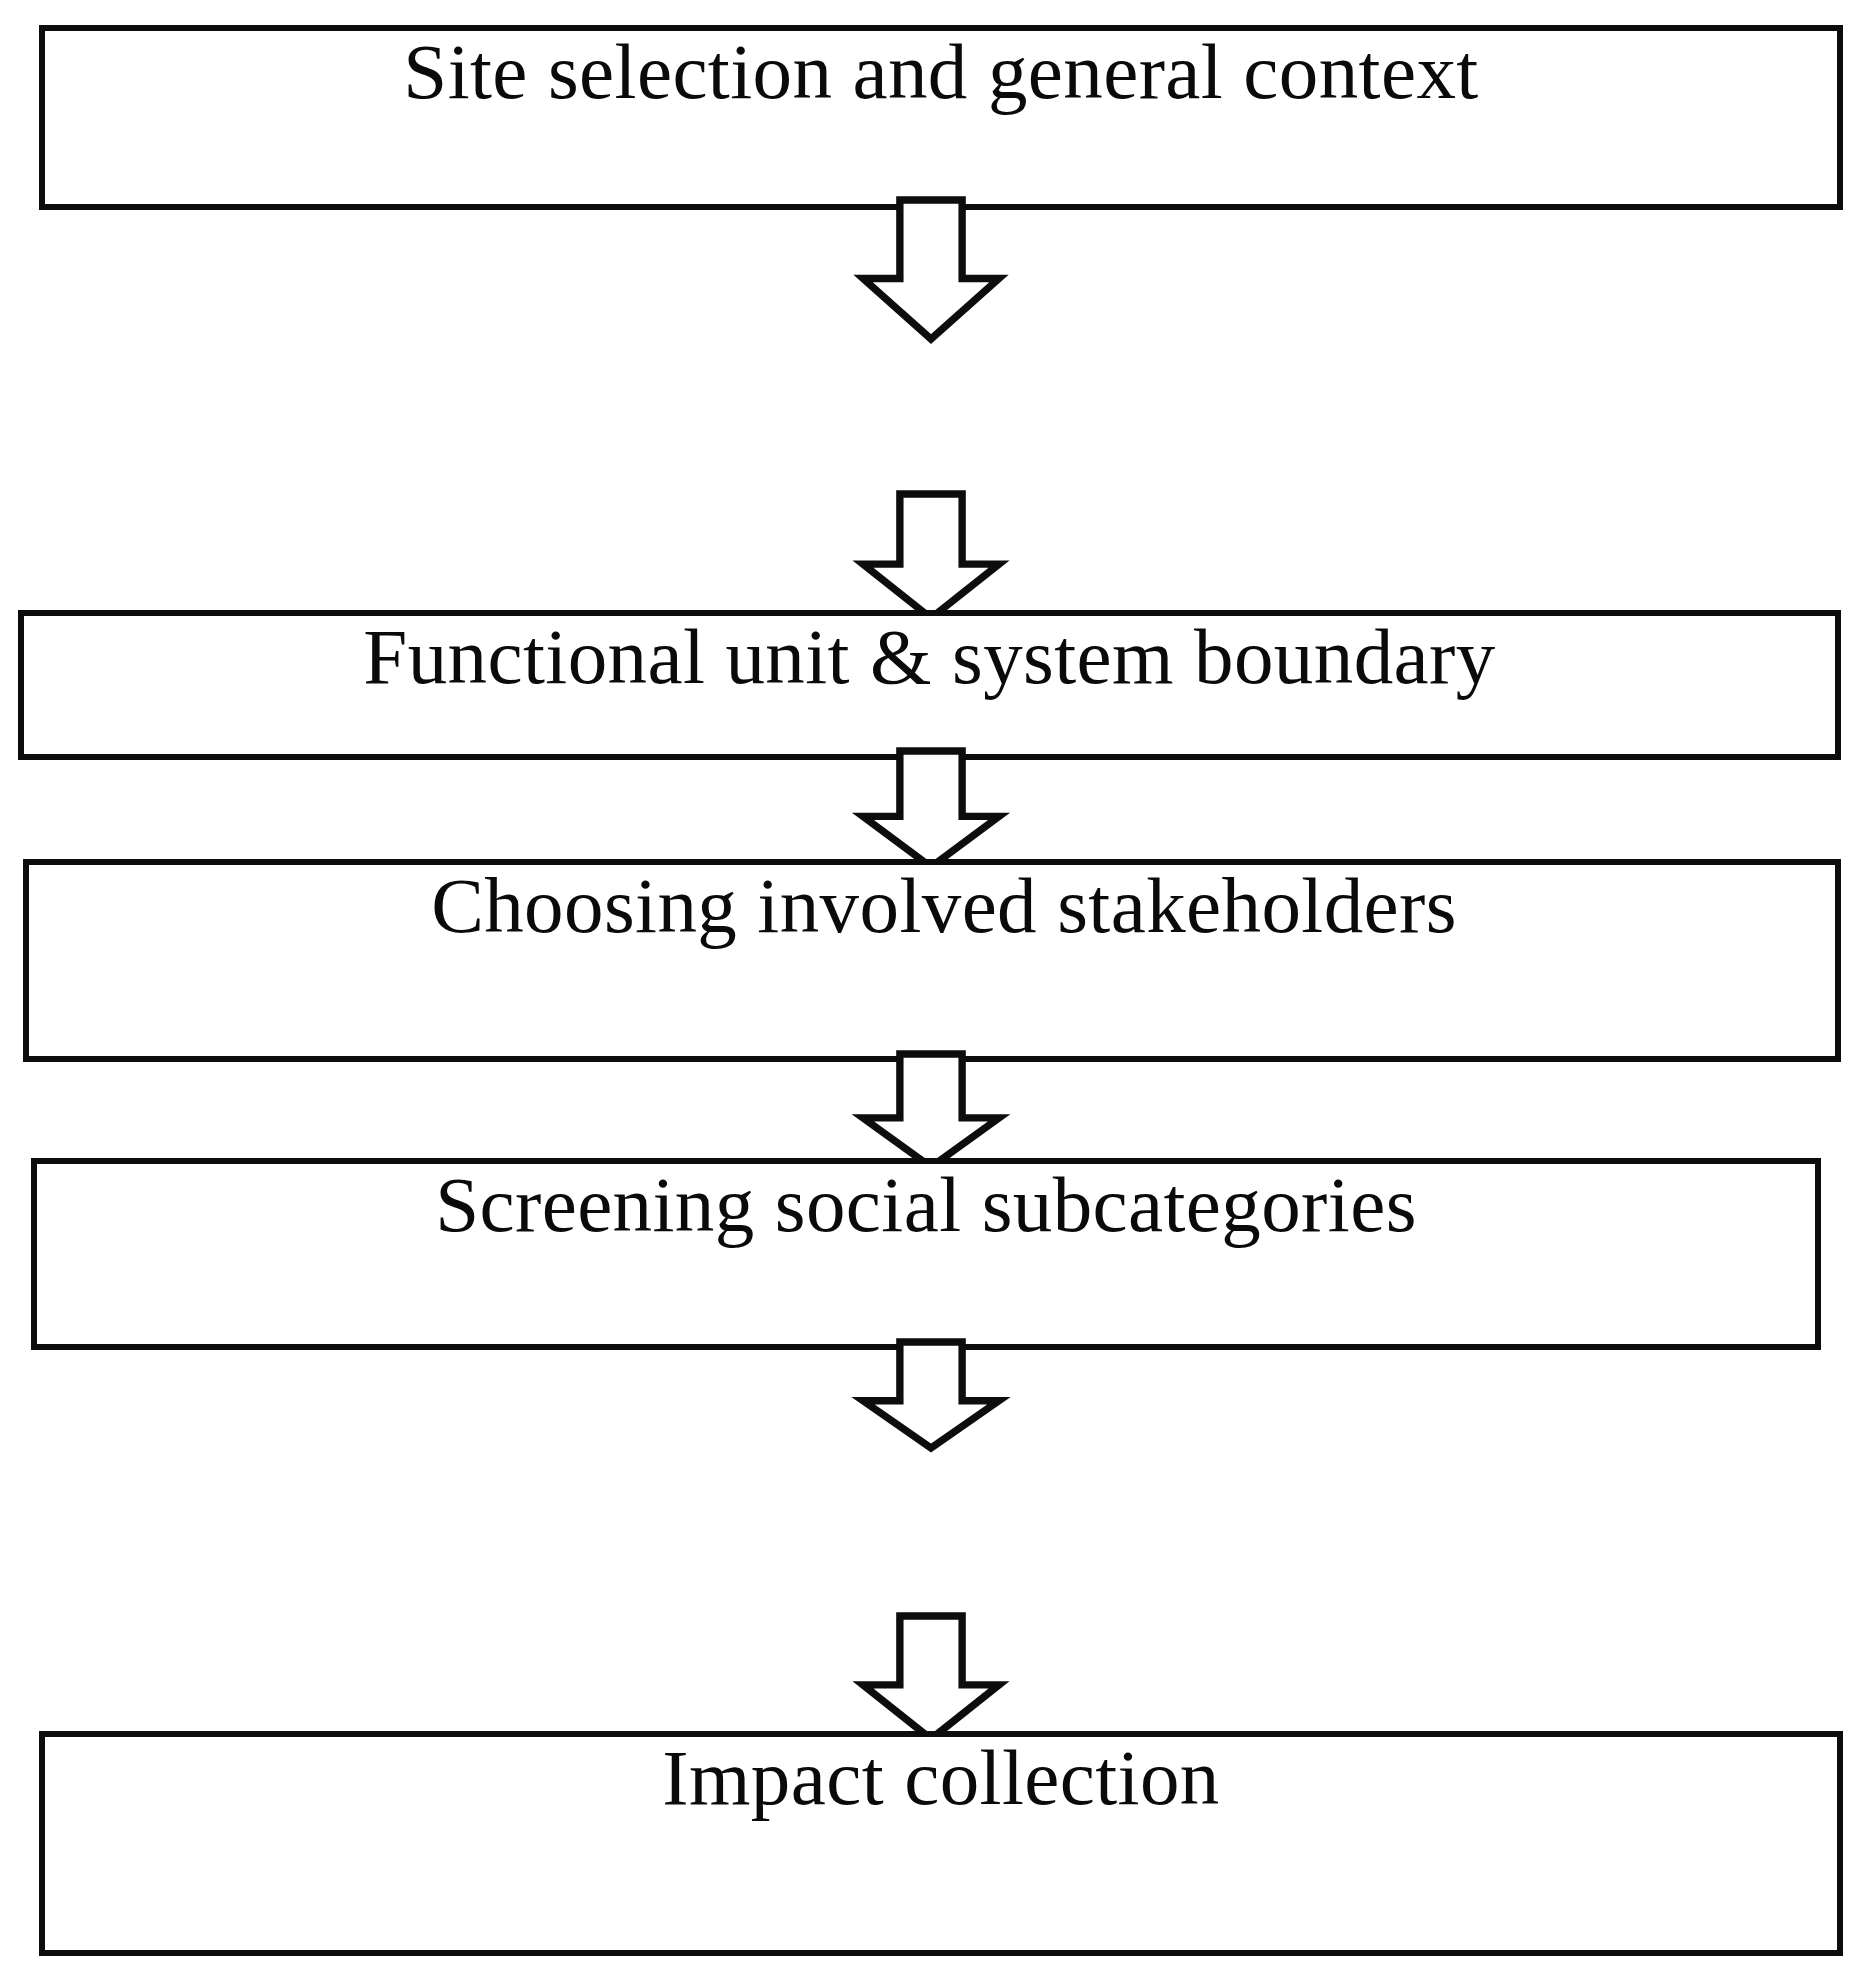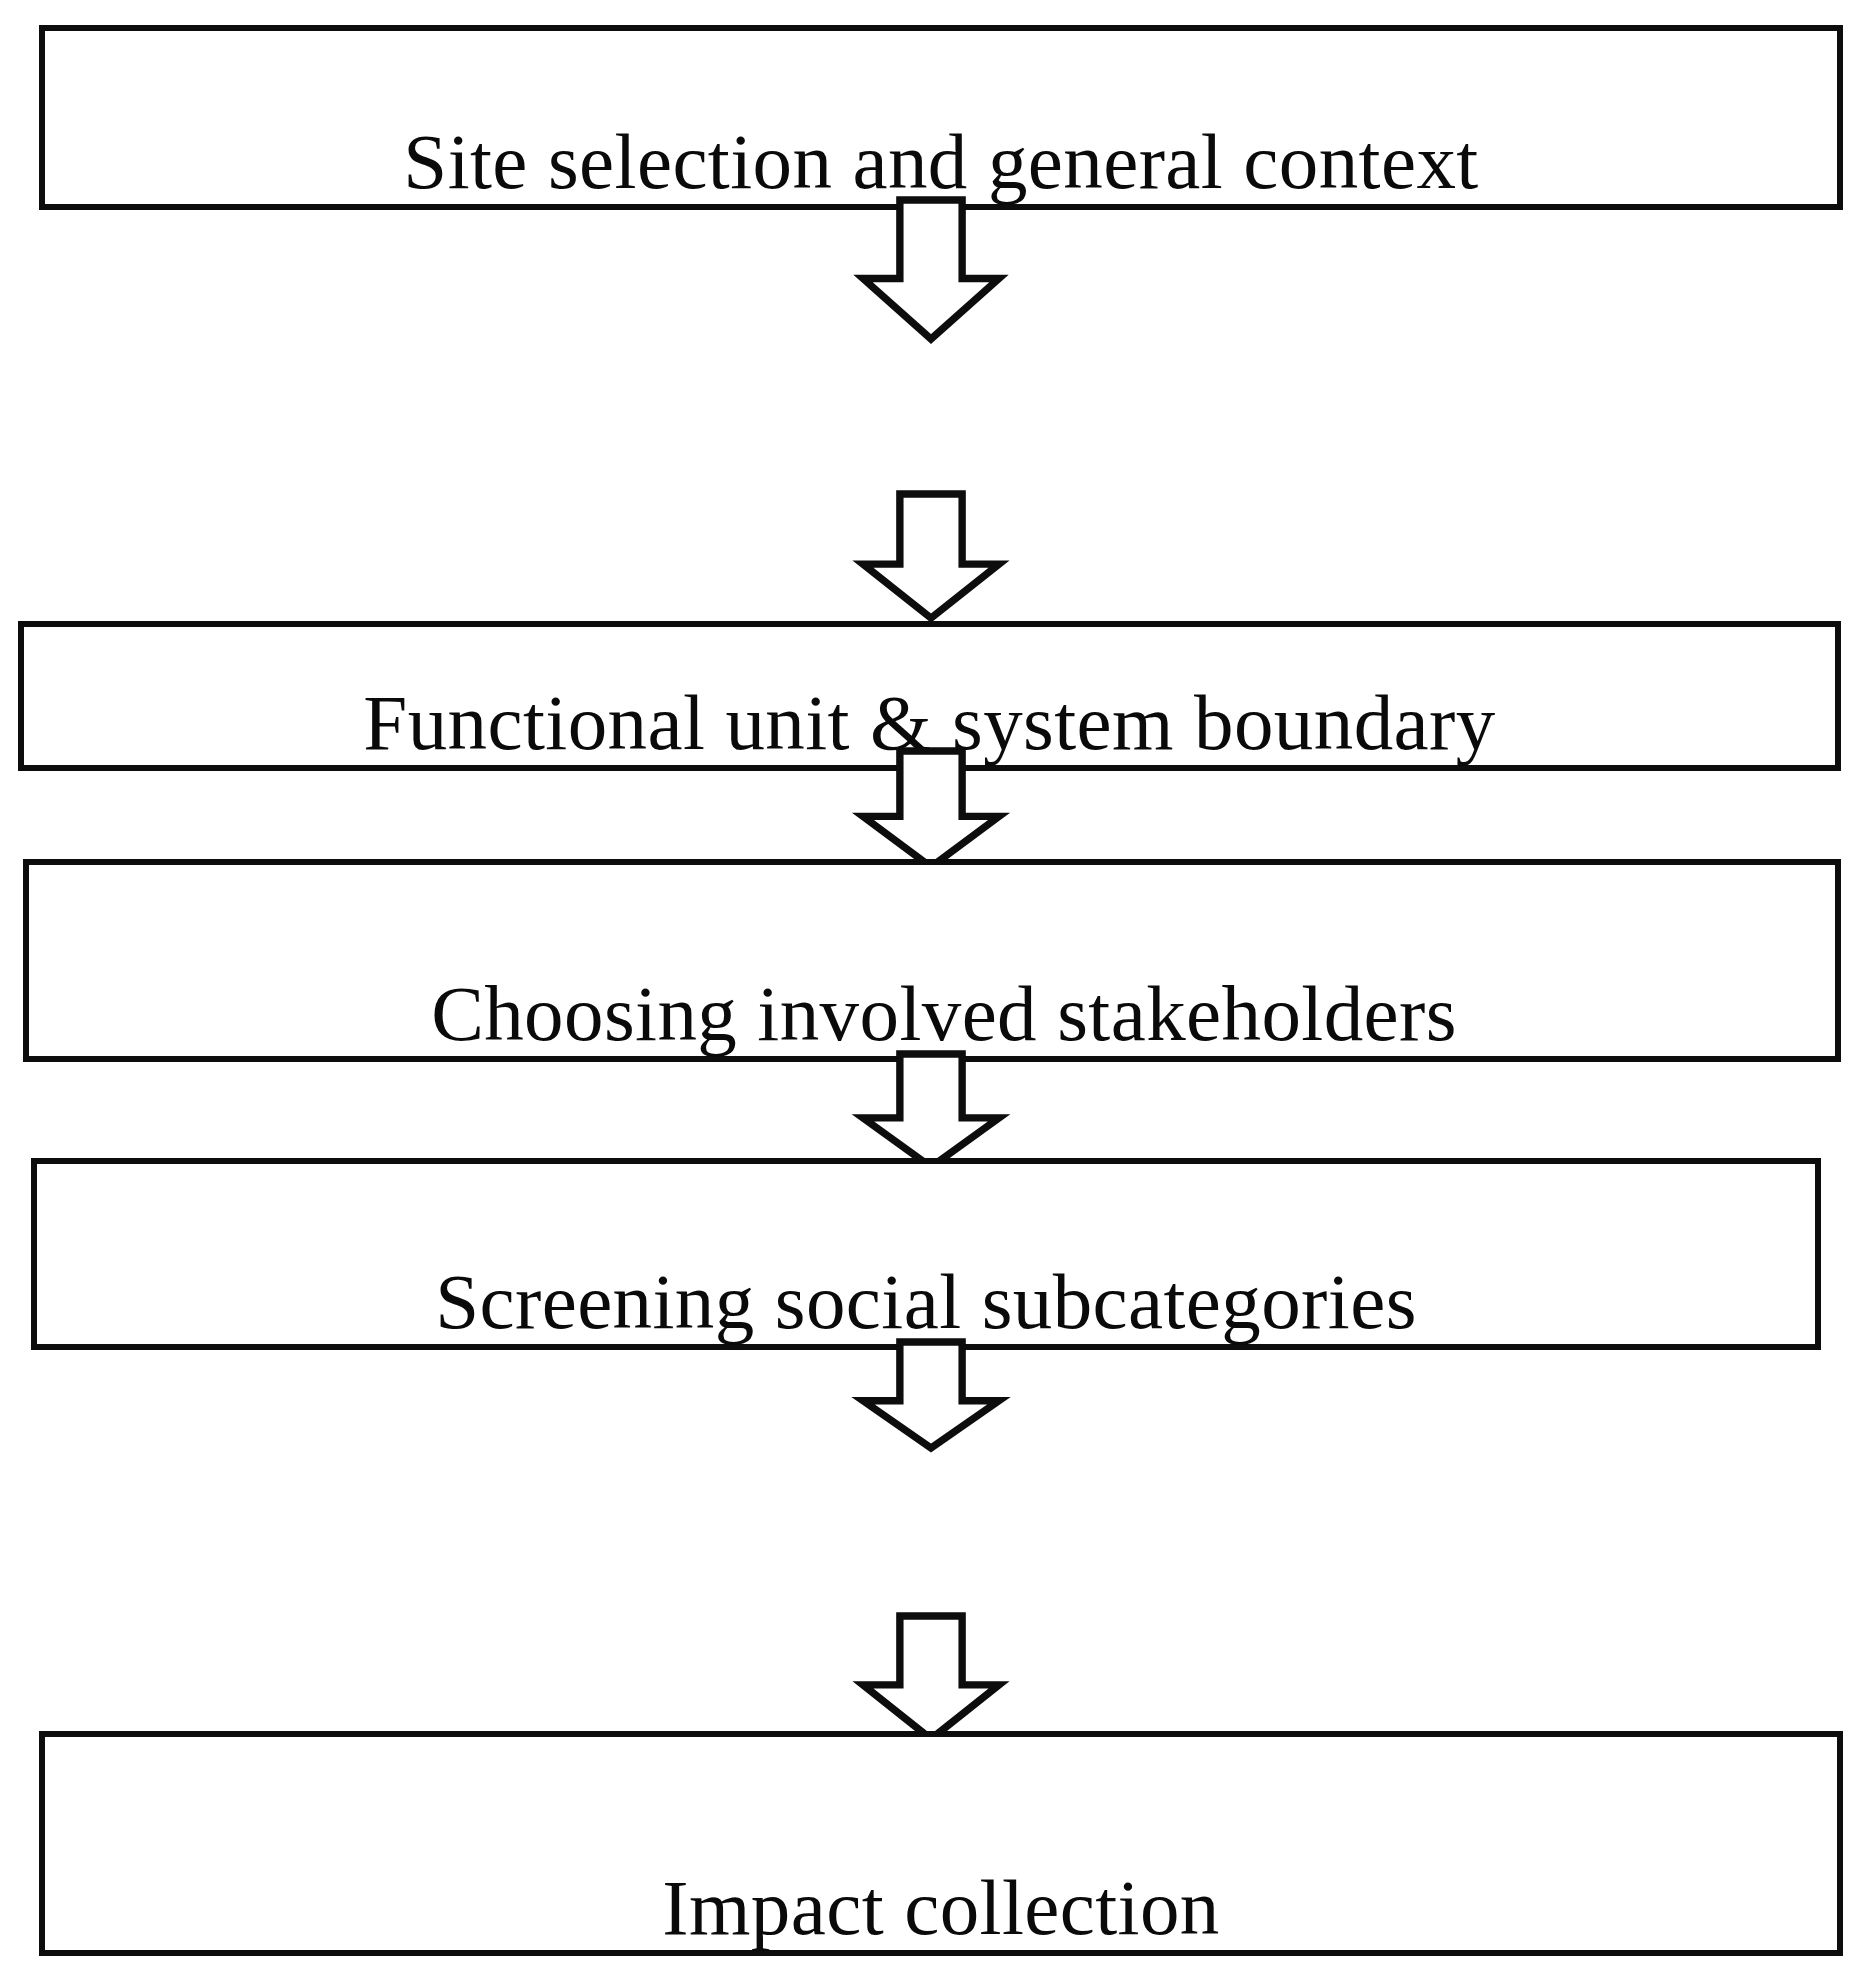--- a/index.html
+++ b/index.html
@@ -17,21 +17,21 @@
     height: 1985px;
     background: #ffffff;
     overflow: hidden;
   }
   .flow-box {
     position: absolute;
     box-sizing: border-box;
     background: #ffffff;
     border: 6.5px solid #0d0d0d;
     display: flex;
-    align-items: flex-end;
+    align-items: flex-start;
     justify-content: center;
   }
   .flow-box-label {
     font-family: "Liberation Serif", "DejaVu Serif", serif;
     font-size: 79px;
     line-height: 1.05;
     color: #0a0a0a;
     text-align: center;
     white-space: nowrap;
     letter-spacing: 0.4px;
@@ -69,21 +69,21 @@
     </svg>
   </div>
 
 
   <div class="flow-arrow" style="left:863px; top:494px; width:136px; height:124px;">
     <svg viewBox="0 0 166 152" preserveAspectRatio="none">
       <polygon points="45,0 121,0 121,86 166,86 83,152 0,86 45,86"></polygon>
     </svg>
   </div>
 
-  <div class="flow-box" style="left:18px; top:610px; width:1823px; height:150px;margin-top:11px;">
+  <div class="flow-box" style="left:18px; top:610px; width:1823px; height:150px;">
     <span class="flow-box-label">Functional unit &amp; system boundary</span>
   </div>
 
   <div class="flow-arrow" style="left:863px; top:751px; width:136px; height:116px;">
     <svg viewBox="0 0 166 142" preserveAspectRatio="none">
       <polygon points="45,0 121,0 121,80 166,80 83,142 0,80 45,80"></polygon>
     </svg>
   </div>
 
   <div class="flow-box" style="left:23px; top:859px; width:1818px; height:203px;padding-left:24px;">

